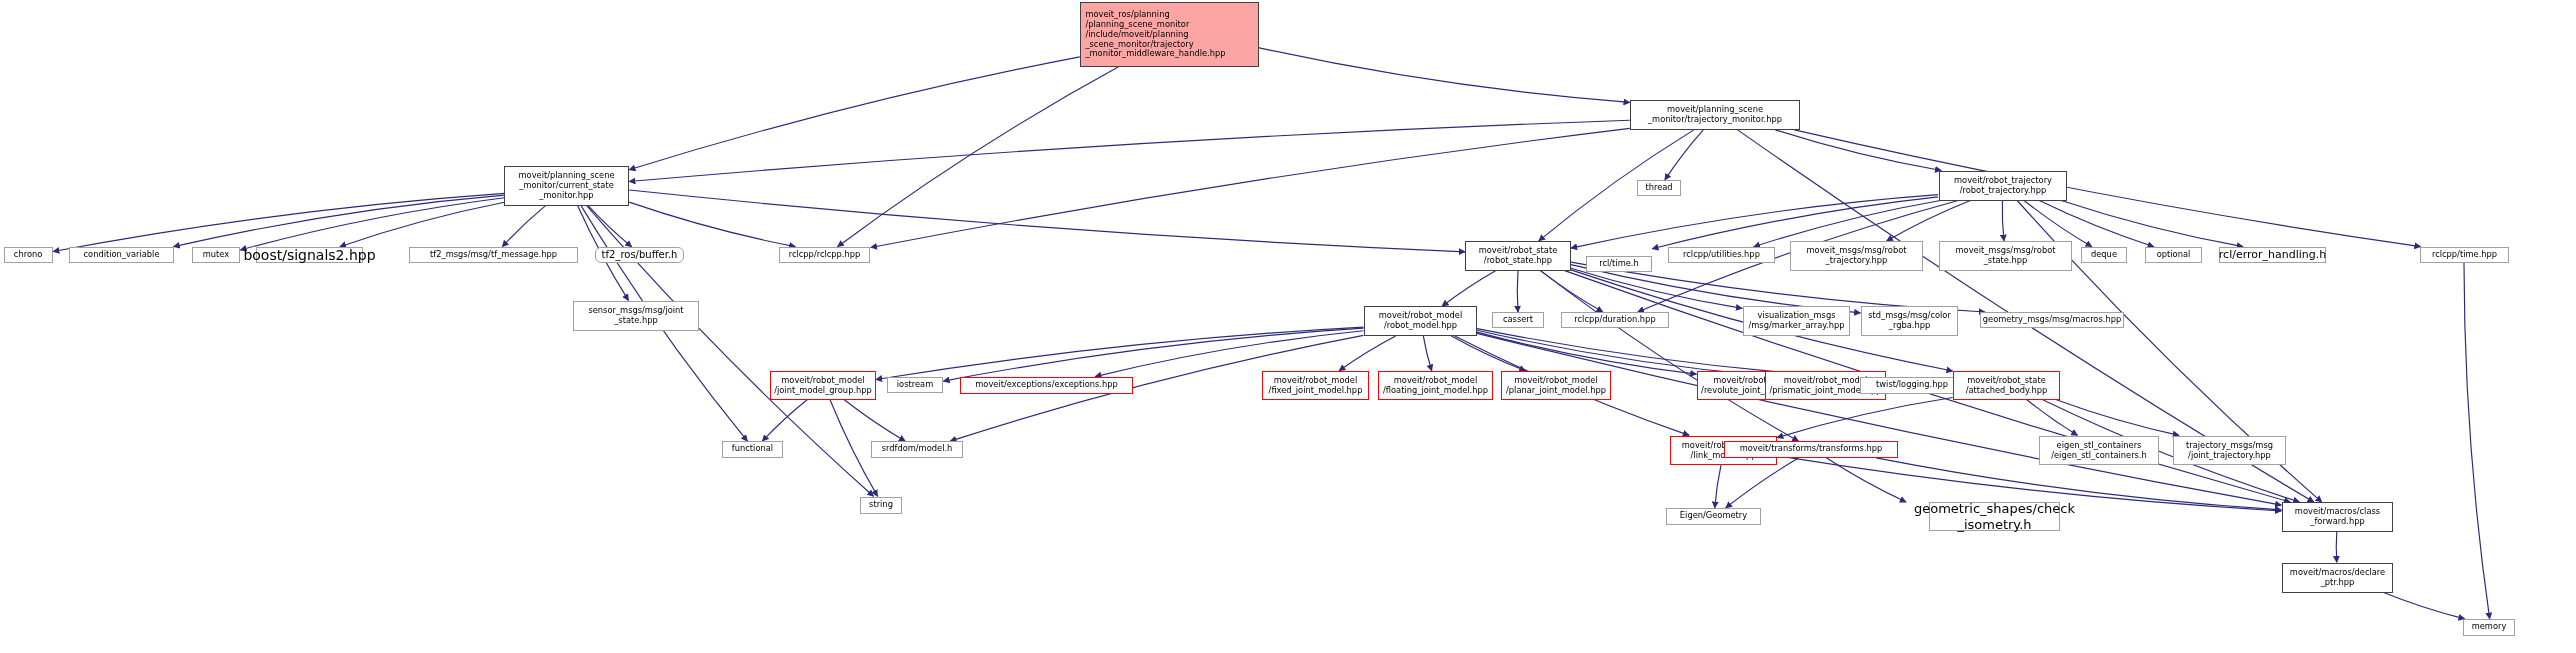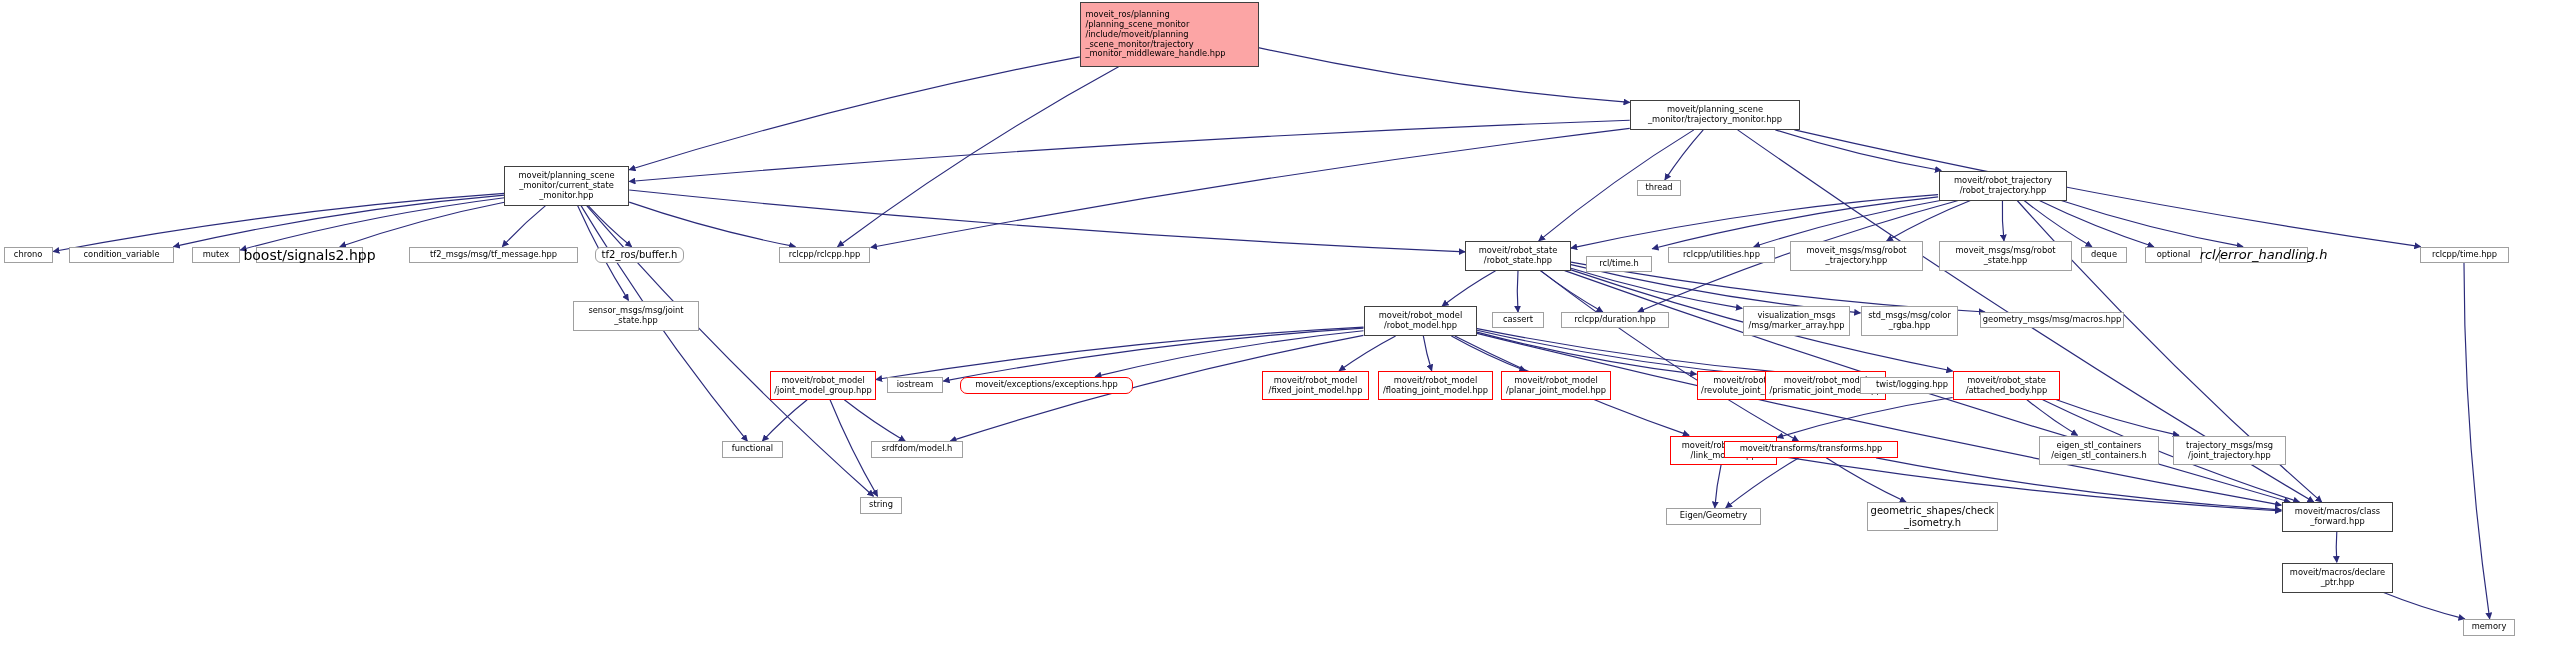--- a/index.html
+++ b/index.html
@@ -118,37 +118,37 @@
       <div class="node hdr" style="left: 1465px; top: 241px; width: 106px; height: 30px; font-size: 8.3px;">moveit/robot_state
 /robot_state.hpp</div>
       <div class="node" style="left: 1586px; top: 247px; width: 66px; height: 16px; font-size: 8.3px; margin-top: 9px;">rcl/time.h</div>
       <div class="node" style="left: 1668px; top: 247px; width: 107px; height: 16px; font-size: 8.3px;">rclcpp/utilities.hpp</div>
       <div class="node" style="left: 1790px; top: 241px; width: 133px; height: 30px; font-size: 8.3px;">moveit_msgs/msg/robot
 _trajectory.hpp</div>
       <div class="node" style="left: 1939px; top: 241px; width: 133px; height: 30px; font-size: 8.3px;">moveit_msgs/msg/robot
 _state.hpp</div>
       <div class="node" style="left: 2081px; top: 247px; width: 46px; height: 16px; font-size: 8.3px;">deque</div>
       <div class="node" style="left: 2145px; top: 247px; width: 57px; height: 16px; font-size: 8.3px;">optional</div>
-      <div class="node" style="left: 2219px; top: 247px; width: 89px; height: 16px; font-size: 13px; font-style: italic;">rcl/error_handling.h</div>
+      <div class="node" style="left: 2219px; top: 247px; width: 107px; height: 16px; font-size: 11px;">rcl/error_handling.h</div>
       <div class="node" style="left: 2420px; top: 247px; width: 89px; height: 16px; font-size: 8.3px;">rclcpp/time.hpp</div>
       <div class="node" style="left: 573px; top: 301px; width: 126px; height: 30px; font-size: 8.3px;">sensor_msgs/msg/joint
 _state.hpp</div>
       <div class="node hdr" style="left: 1364px; top: 306px; width: 113px; height: 30px; font-size: 8.3px;">moveit/robot_model
 /robot_model.hpp</div>
       <div class="node" style="left: 1492px; top: 312px; width: 52px; height: 16px; font-size: 8.3px;">cassert</div>
       <div class="node" style="left: 1561px; top: 312px; width: 108px; height: 16px; font-size: 8.3px;">rclcpp/duration.hpp</div>
       <div class="node" style="left: 1743px; top: 306px; width: 107px; height: 30px; font-size: 8.3px;">visualization_msgs
 /msg/marker_array.hpp</div>
       <div class="node" style="left: 1861px; top: 306px; width: 97px; height: 30px; font-size: 8.3px;">std_msgs/msg/color
 _rgba.hpp</div>
       <div class="node" style="left: 1980px; top: 312px; width: 144px; height: 16px; font-size: 8.3px;">geometry_msgs/msg/macros.hpp</div>
       <div class="node red" style="left: 770px; top: 371px; width: 106px; height: 29px; font-size: 8.3px;">moveit/robot_model
 /joint_model_group.hpp</div>
       <div class="node" style="left: 887px; top: 377px; width: 56px; height: 16px; font-size: 8.3px;">iostream</div>
-      <div class="node red" style="left: 960px; top: 377px; width: 173px; height: 16.7px; font-size: 8.3px; border-radius: 7px;">moveit/exceptions/exceptions.hpp</div>
+      <div class="node red" style="left: 960px; top: 377px; width: 173px; height: 16.7px; font-size: 8.3px;">moveit/exceptions/exceptions.hpp</div>
       <div class="node red" style="left: 1262px; top: 371px; width: 107px; height: 29px; font-size: 8.3px;">moveit/robot_model
 /fixed_joint_model.hpp</div>
       <div class="node red" style="left: 1378px; top: 371px; width: 115px; height: 29px; font-size: 8.3px;">moveit/robot_model
 /floating_joint_model.hpp</div>
       <div class="node red" style="left: 1501px; top: 371px; width: 110px; height: 29px; font-size: 8.3px;">moveit/robot_model
 /planar_joint_model.hpp</div>
       <div class="node red" style="left: 1697px; top: 371px; width: 116px; height: 29px; font-size: 8.3px;">moveit/robot_model
 /revolute_joint_model.hpp</div>
       <div class="node red" style="left: 1765px; top: 371px; width: 121px; height: 29px; font-size: 8.3px;">moveit/robot_model
 /prismatic_joint_model.hpp</div>
@@ -159,21 +159,21 @@
       <div class="node" style="left: 871px; top: 441px; width: 92px; height: 16.7px; font-size: 8.3px;">srdfdom/model.h</div>
       <div class="node red" style="left: 1670px; top: 436px; width: 107px; height: 29px; font-size: 8.3px;">moveit/robot_model
 /link_model.hpp</div>
       <div class="node red" style="left: 1724px; top: 441px; width: 174px; height: 16.7px; font-size: 8.3px;">moveit/transforms/transforms.hpp</div>
       <div class="node" style="left: 2039px; top: 436px; width: 120px; height: 29px; font-size: 8.3px;">eigen_stl_containers
 /eigen_stl_containers.h</div>
       <div class="node" style="left: 2173px; top: 436px; width: 113px; height: 29px; font-size: 8.3px;">trajectory_msgs/msg
 /joint_trajectory.hpp</div>
       <div class="node" style="left: 860px; top: 497px; width: 42px; height: 16.7px; font-size: 8.3px;">string</div>
       <div class="node" style="left: 1666px; top: 508px; width: 95px; height: 16.7px; font-size: 8.3px;">Eigen/Geometry</div>
-      <div class="node" style="left: 1867px; top: 502px; width: 131px; height: 29px; font-size: 10px;">geometric_shapes/check
+      <div class="node" style="left: 1929px; top: 502px; width: 131px; height: 29px; font-size: 13px;">geometric_shapes/check
 _isometry.h</div>
       <div class="node hdr" style="left: 2282px; top: 502px; width: 111px; height: 30px; font-size: 8.3px;">moveit/macros/class
 _forward.hpp</div>
       <div class="node hdr" style="left: 2282px; top: 563px; width: 111px; height: 30px; font-size: 8.3px;">moveit/macros/declare
 _ptr.hpp</div>
       <div class="node" style="left: 2463px; top: 619px; width: 52px; height: 16.7px; font-size: 8.3px;">memory</div>
     </div>
 </div>
 
 

